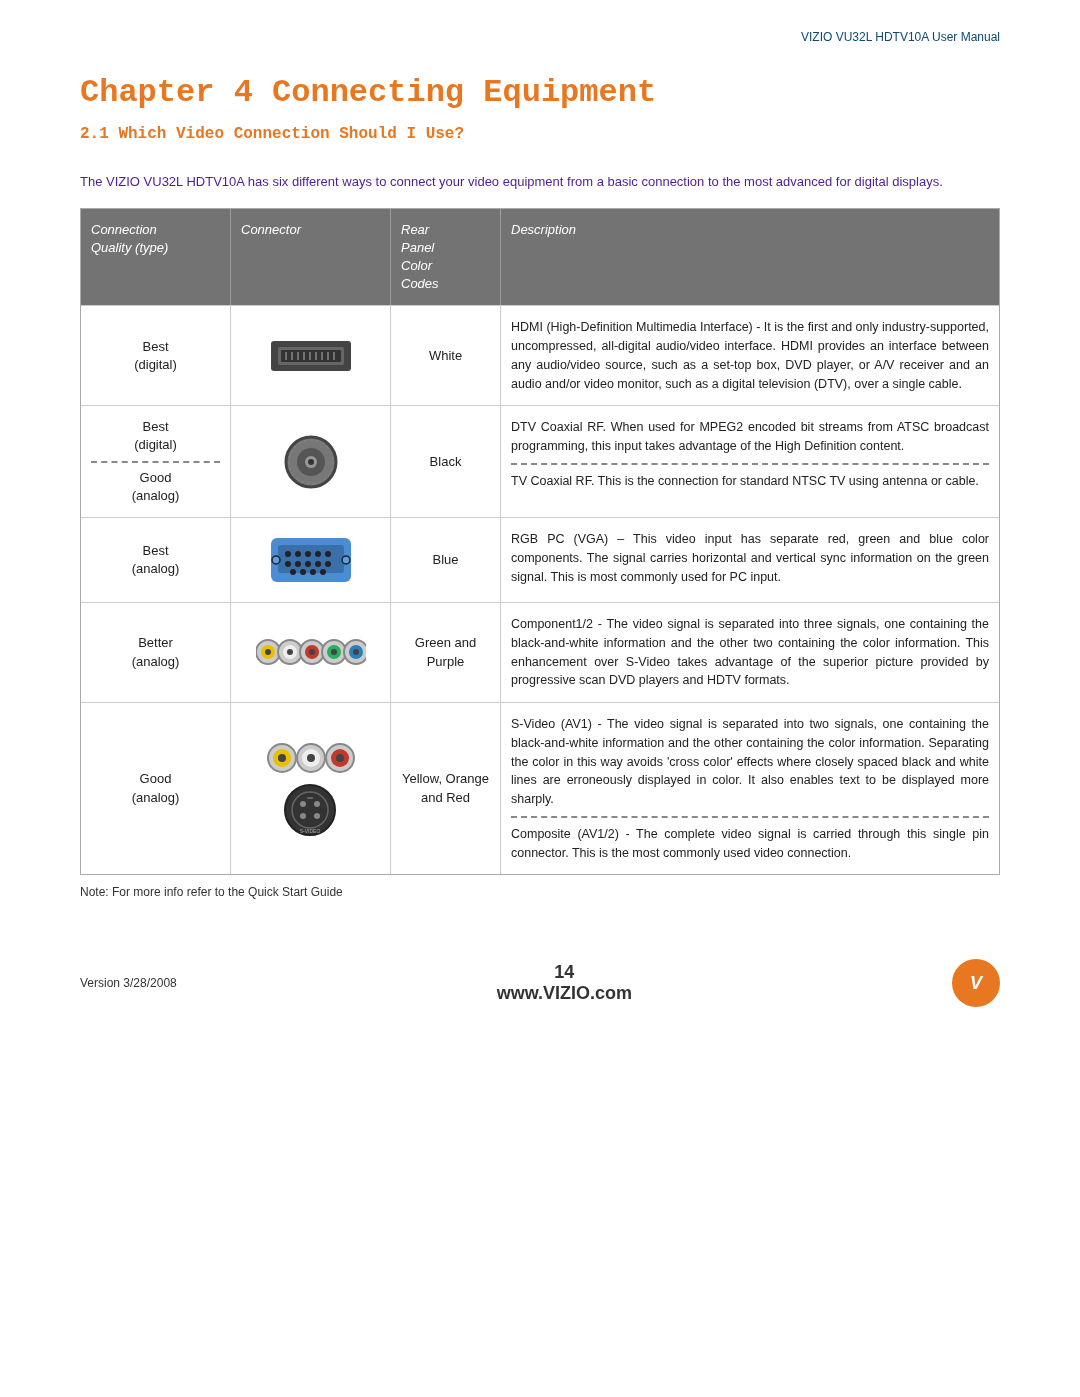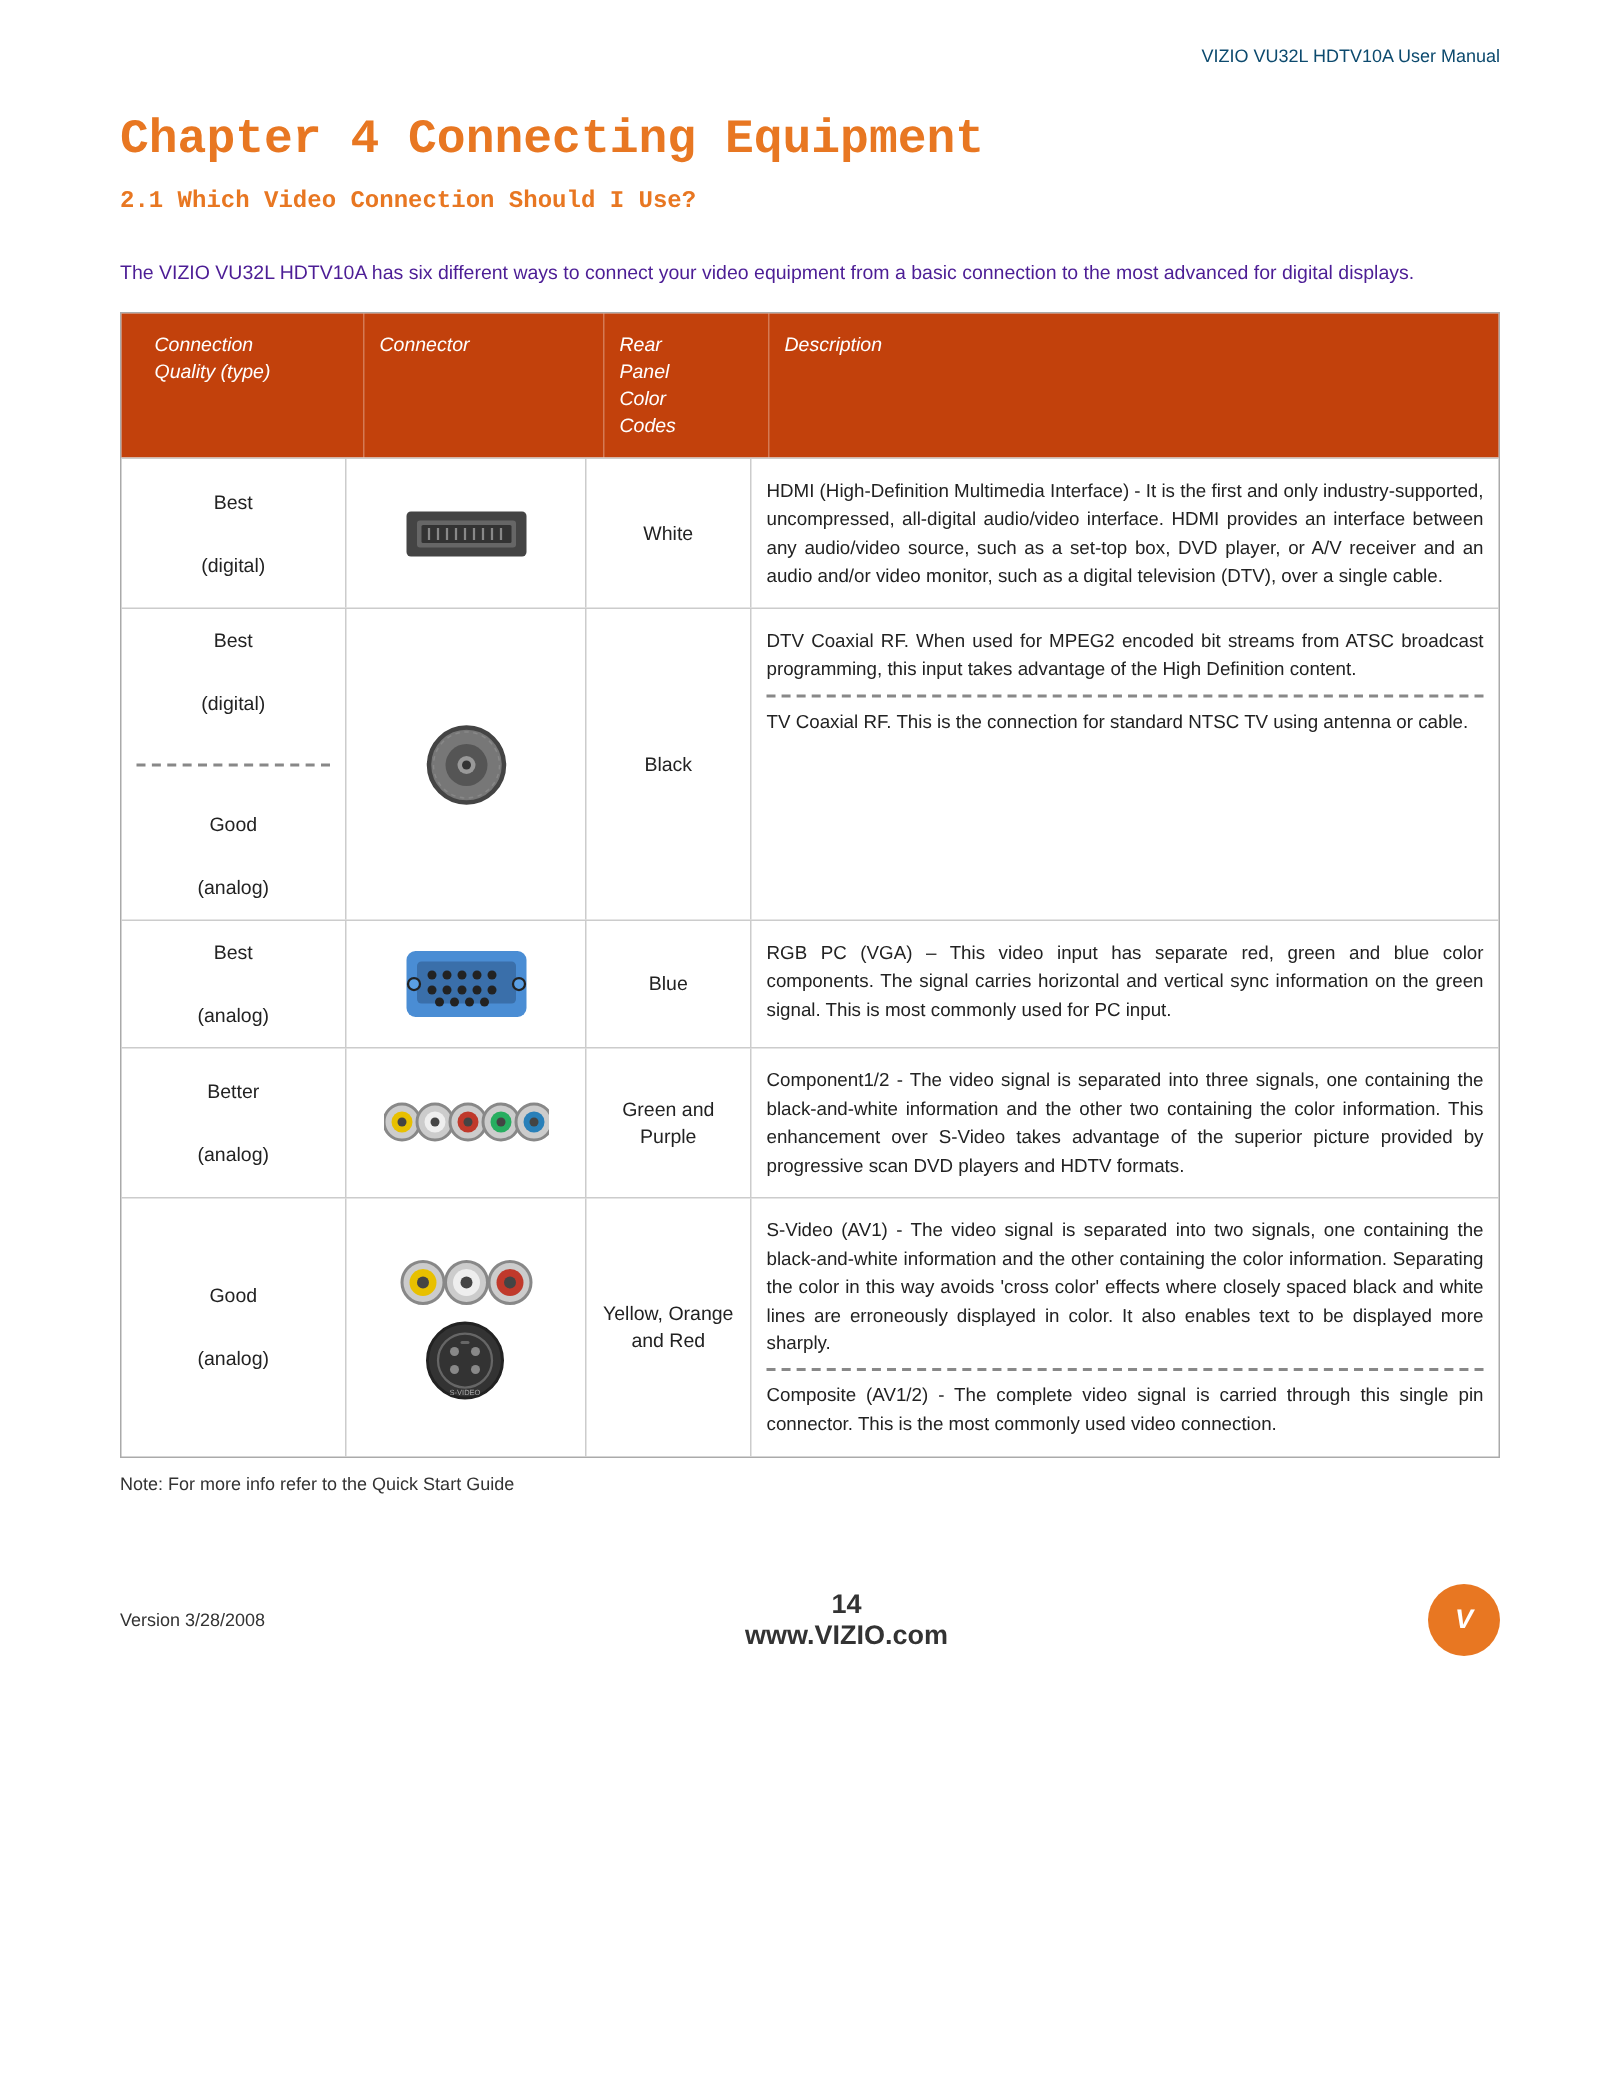--- a/index.html
+++ b/index.html
@@ -39,23 +39,22 @@
       line-height: 1.5;
       text-align: justify;
     }
     .table-wrapper {
       border: 1px solid #aaa;
       width: 100%;
     }
     .table-header {
       display: grid;
       grid-template-columns: 150px 160px 110px 1fr;
-      background-color: #c2410c;
+      background-color: #737373;
       color: #fff;
-      padding-left: 12px;
     }
     .table-header .col {
       padding: 12px 10px;
       font-size: 13px;
       font-style: italic;
       border-right: 1px solid rgba(255,255,255,0.3);
       line-height: 1.4;
     }
     .table-header .col:last-child { border-right: none; }
     .table-row {
@@ -78,21 +77,20 @@
     .cell:last-child { border-right: none; }
     .cell.desc {
       text-align: justify;
       justify-content: flex-start;
       align-items: flex-start;
       flex-direction: column;
     }
     .cell.quality {
       flex-direction: column;
       justify-content: center;
-      gap: 24px;
     }
     .dashed-divider {
       width: 100%;
       border-top: 2px dashed #888;
       margin: 6px 0;
     }
     .connector-cell {
       flex-direction: column;
       gap: 6px;
     }

